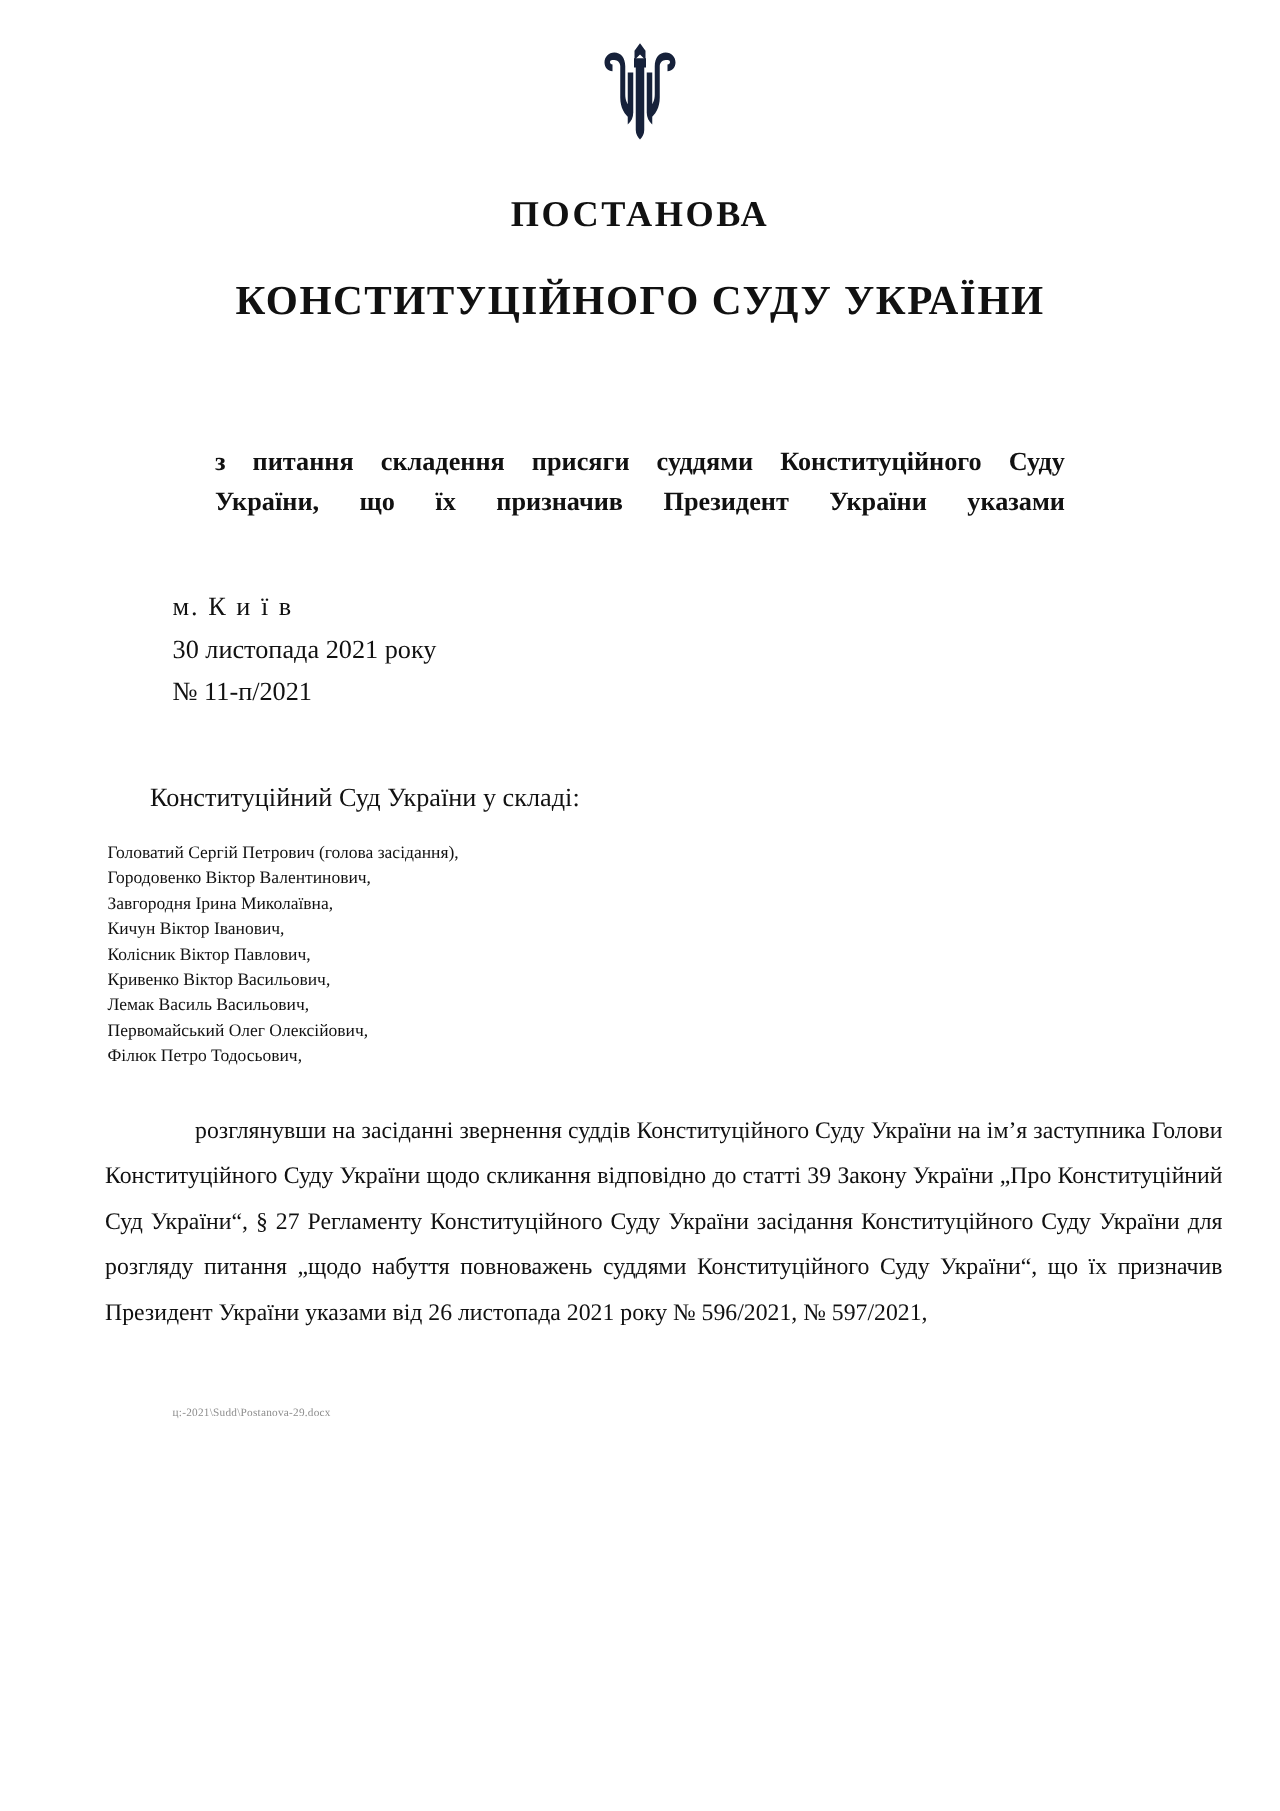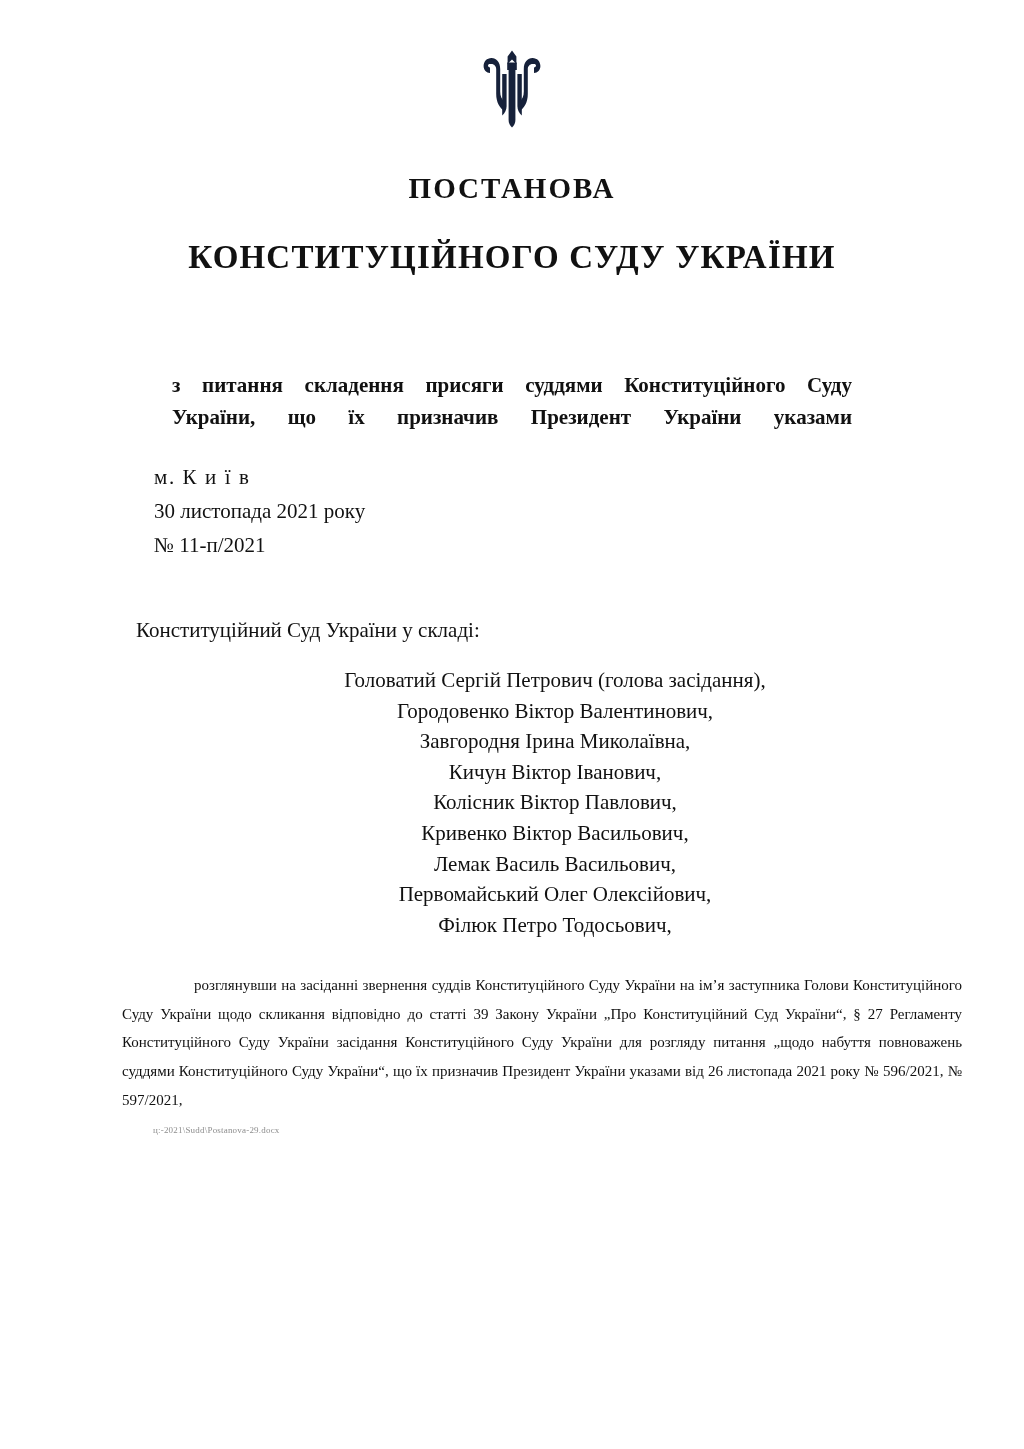--- a/index.html
+++ b/index.html
@@ -13,21 +13,21 @@
     font-family: "Liberation Serif", "DejaVu Serif", serif;
     color: #111111;
     position: relative;
     overflow: hidden;
   }
   .page {
     position: relative;
     width: 1024px;
     height: 1173px;
     box-sizing: border-box;
-    padding: 16px;
+    padding: 0;
   }
 
   
   .emblem-wrap {
     width: 100%;
     display: flex;
     justify-content: center;
     padding-top: 34px;
   }
   .emblem {
@@ -67,60 +67,59 @@
     text-align: justify;
     text-align-last: justify;
     white-space: nowrap;
   }
   .subject .ln.last {
     text-align-last: center;
   }
 
   
   .meta {
-    margin-top: 26px;
+    margin-top: 50px;
     margin-left: 138px;
     font-size: 21px;
     line-height: 1.62;
   }
   .meta .city {
     letter-spacing: 1.6px;
   }
 
   
   .compose-lead {
     margin-top: 56px;
     margin-left: 120px;
     font-size: 21px;
   }
   .judges {
     margin-top: 22px;
     margin-left: 86px;
-    font-size: 21px;
+    font-size: 14px;
     line-height: 1.46;
-    text-align: center;
   }
   .judges .j {
     display: block;
     white-space: nowrap;
   }
 
   
   .body-par {
-    margin: 30px 46px 0 106px;
-    font-size: 15px;
+    margin: 30px 46px 0 84px;
+    font-size: 19px;
     line-height: 1.92;
     text-align: justify;
     text-indent: 72px;
   }
 
   
   .footer {
     position: absolute;
-    left: 153px;
+    left: 138px;
     bottom: 38px;
     font-size: 9px;
     color: #8d8d8d;
     letter-spacing: 0.2px;
     font-family: "Liberation Serif", serif;
   }
 </style>
 </head>
 <body>
 

